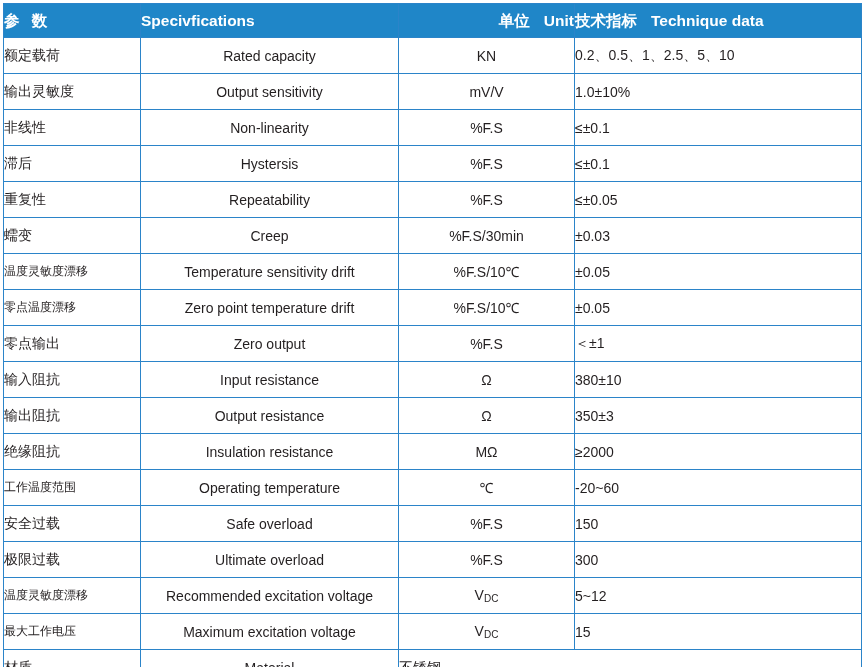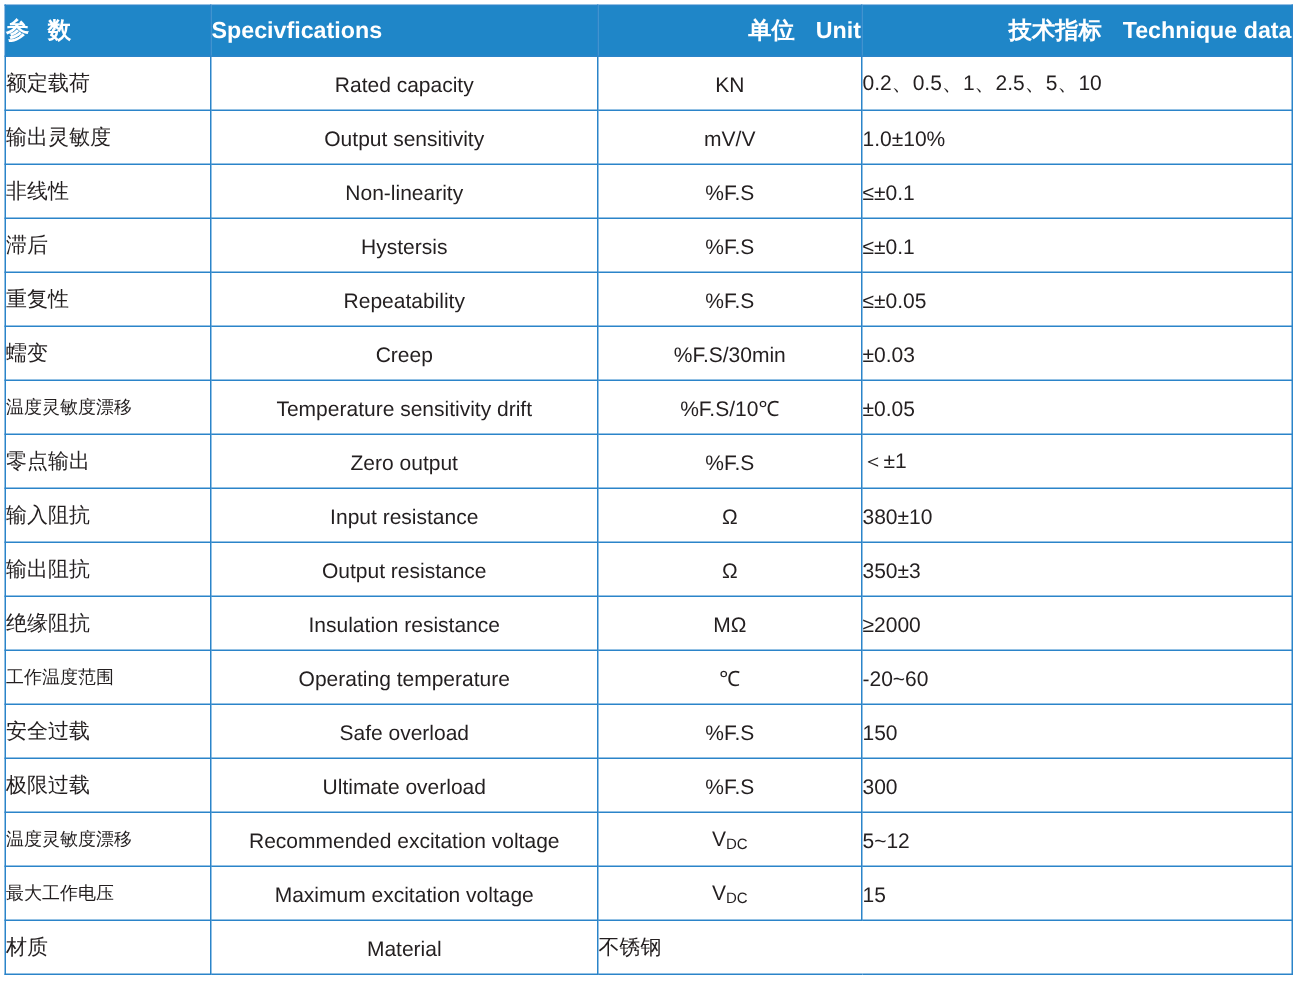--- a/index.html
+++ b/index.html
@@ -37,21 +37,21 @@
     font-size: 15.5px;
     font-weight: bold;
     height: 33px;
     line-height: 33px;
     white-space: nowrap;
     margin-left: 32px;
   }
   th.h-param { text-align: left; padding-left: 26px; letter-spacing: 4px; }
   th.h-spec  { text-align: left; padding-left: 20px; }
   th.h-unit  { text-align: right; }
-  th.h-data  { text-align: right; }
+  th.h-data  { text-align: left; }
   .h-cn { letter-spacing: 0; }
   .h-gap { display: inline-block; width: 14px; }
 
   tbody td {
     height: 35px;
     font-size: 14px;
     color: #231f20;
   }
   td.cn {
     text-align: left;
@@ -130,20 +130,26 @@
       <td class="unit">%F.S/30min</td>
       <td class="data">±0.03</td>
     </tr>
     <tr>
       <td class="cn small">温度灵敏度漂移</td>
       <td class="en">Temperature sensitivity drift</td>
       <td class="unit">%F.S/10℃</td>
       <td class="data">±0.05</td>
     </tr>
     <tr>
+      <td class="cn small">零点温度漂移</td>
+      <td class="en">Zero point temperature drift</td>
+      <td class="unit">%F.S/10℃</td>
+      <td class="data">±0.05</td>
+    </tr>
+    <tr>
       <td class="cn">零点输出</td>
       <td class="en">Zero output</td>
       <td class="unit">%F.S</td>
       <td class="data">＜±1</td>
     </tr>
     <tr>
       <td class="cn">输入阻抗</td>
       <td class="en">Input resistance</td>
       <td class="unit">Ω</td>
       <td class="data">380±10</td>

